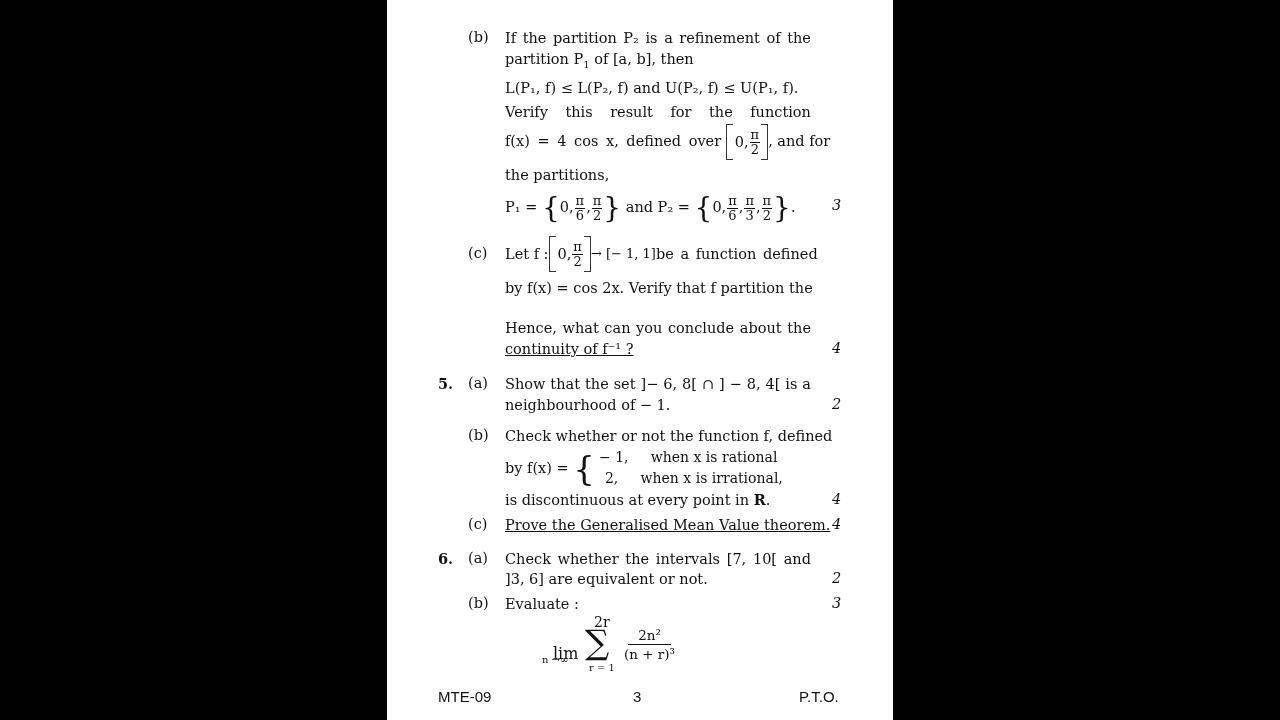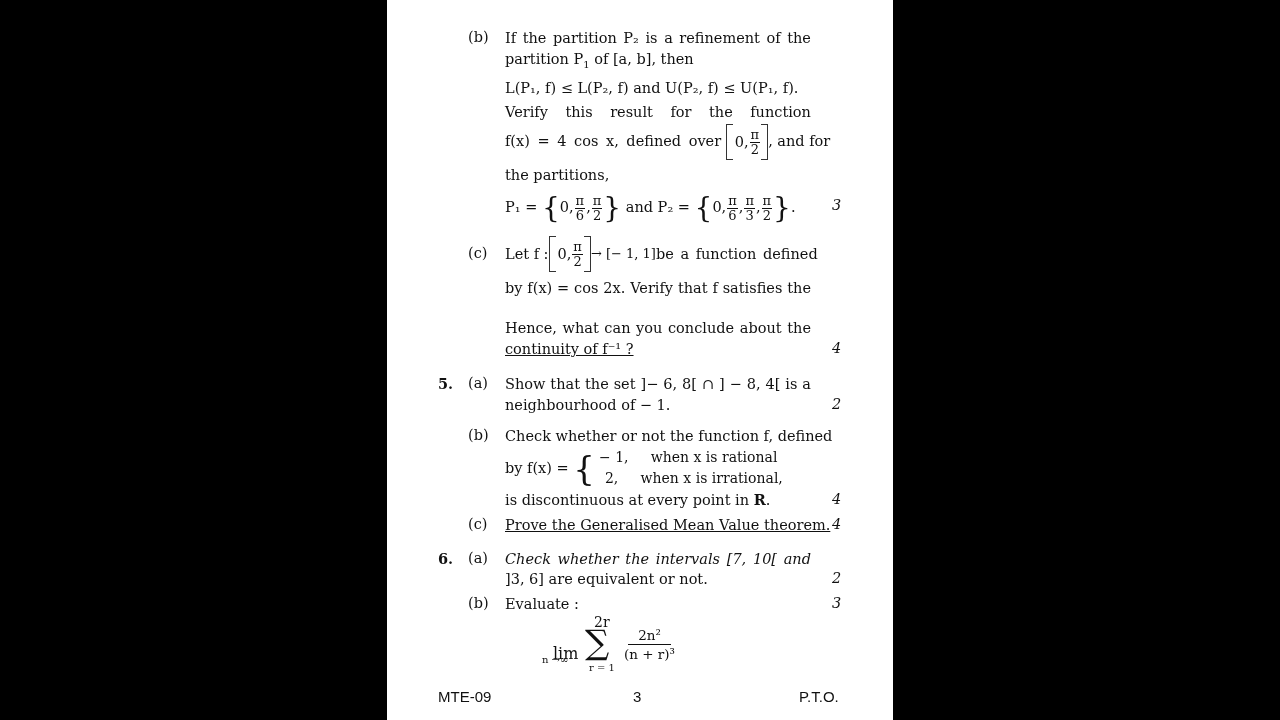--- a/index.html
+++ b/index.html
@@ -97,21 +97,21 @@
       <span style="margin-left:2px;">0,</span>
       <span class="frac">
           <span class="num">π</span>
           <span>2</span>
         </span>
       <span class="sqb r"></span>
     </span>
     <span style="font-size:13px;">→ [− 1, 1]</span>
     <span style="word-spacing:2px;">be a function defined</span>
   </div>
-  <div class="abs" style="left:118px; top:279px; width:306px; text-align:justify; text-align-last:justify;">by f(x) = cos 2x. Verify that f satisfies the</div>
+  <div class="abs" style="left:118px; top:279px; width:306px; text-align:justify; text-align-last:justify;">by f(x) = cos 2x. Verify that f partition the</div>
   <div class="abs" style="left:118px; top:319px; width:306px; text-align:justify; text-align-last:justify;">Hence, what can you conclude about the</div>
   <div class="abs" style="left:118px; top:340px;text-decoration:underline;">continuity of f⁻¹ ?</div>
   <span class="mark" style="top:340px;">4</span>
 
   <span class="qn" style="top:375px;">5.</span>
   <span class="lbl" style="top:375px;">(a)</span>
   <div class="abs" style="left:118px; top:375px; width:306px; text-align:justify; text-align-last:justify;">Show that the set ]− 6, 8[ ∩ ] − 8, 4[ is a</div>
   <div class="abs" style="left:118px; top:396px;">neighbourhood of − 1.</div>
   <span class="mark" style="top:396px;">2</span>
 
@@ -131,21 +131,21 @@
     <span>is discontinuous at every point in </span><b>R</b><span>.</span>
   </div>
   <span class="mark" style="top:491px;">4</span>
 
   <span class="lbl" style="top:516px;">(c)</span>
   <div class="abs" style="left:118px; top:516px;text-decoration:underline;">Prove the Generalised Mean Value theorem.</div>
   <span class="mark" style="top:516px;">4</span>
 
   <span class="qn" style="top:550px;">6.</span>
   <span class="lbl" style="top:550px;">(a)</span>
-  <div class="abs" style="left:118px; top:550px; width:306px; text-align:justify; text-align-last:justify;font-style:italic;">Check whether the intervals [7, 10[ and</div>
+  <div class="abs" style="left:118px; top:550px; width:306px; text-align:justify; text-align-last:justify;">Check whether the intervals [7, 10[ and</div>
   <div class="abs" style="left:118px; top:570px;">]3, 6] are equivalent or not.</div>
   <span class="mark" style="top:570px;">2</span>
 
   <span class="lbl" style="top:595px;">(b)</span>
   <div class="abs" style="left:118px; top:595px;">Evaluate :</div>
   <span class="mark" style="top:595px;">3</span>
 
   <div style="position:absolute; left:152px; top:614px; height:62px; width:150px;">
     <span style="position:absolute; left:14px; top:30px; font-size:16px;">lim</span>
     <span style="position:absolute; left:3px; top:40px; font-size:10px; white-space:nowrap;">n →∞</span>

